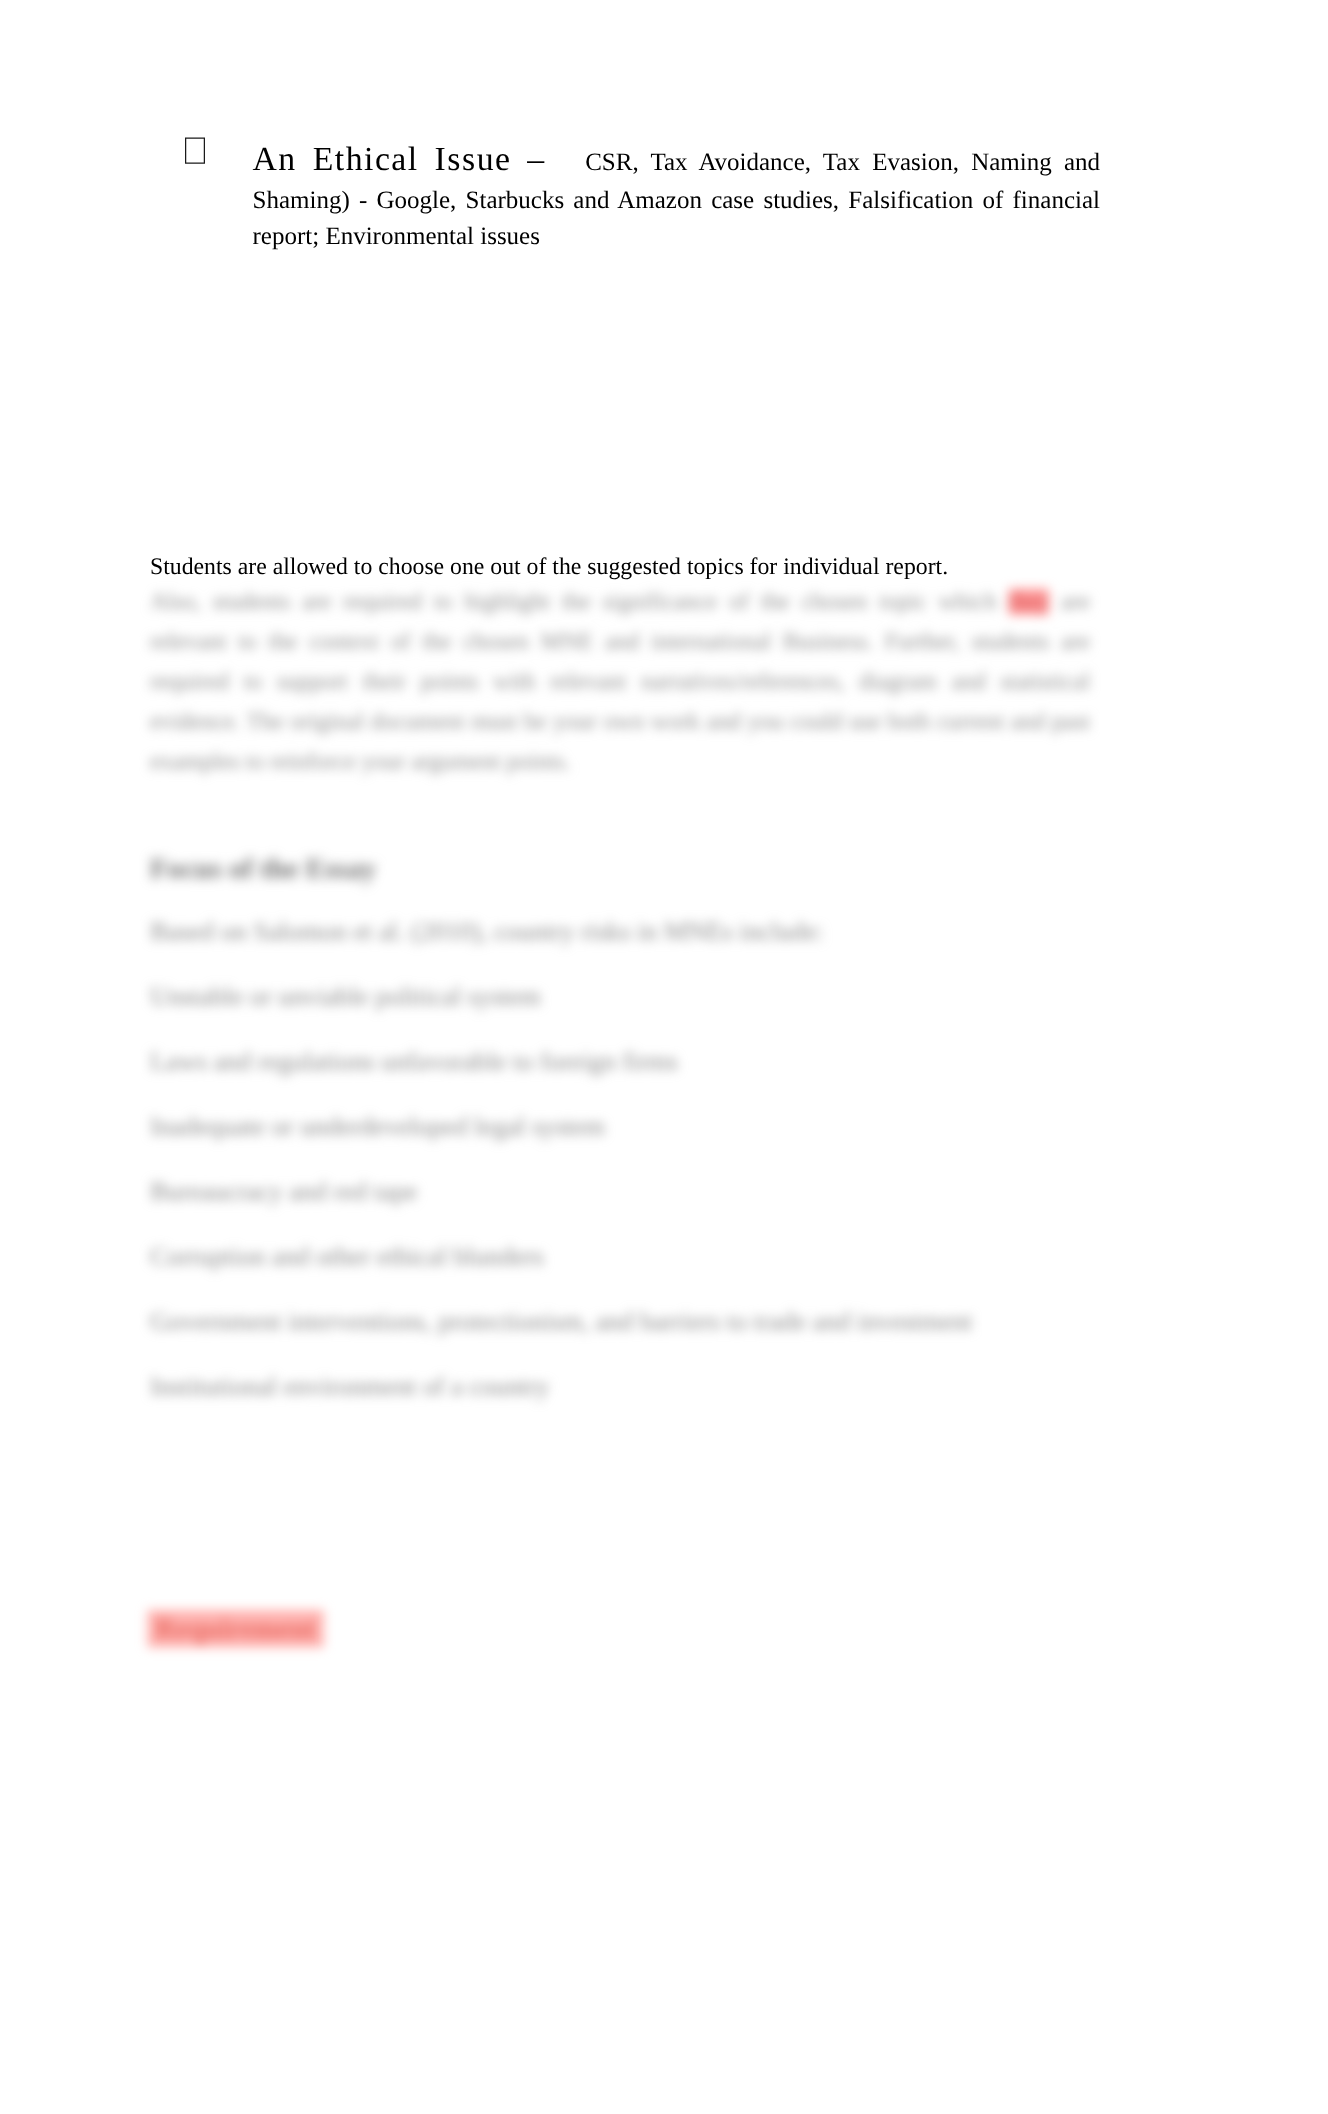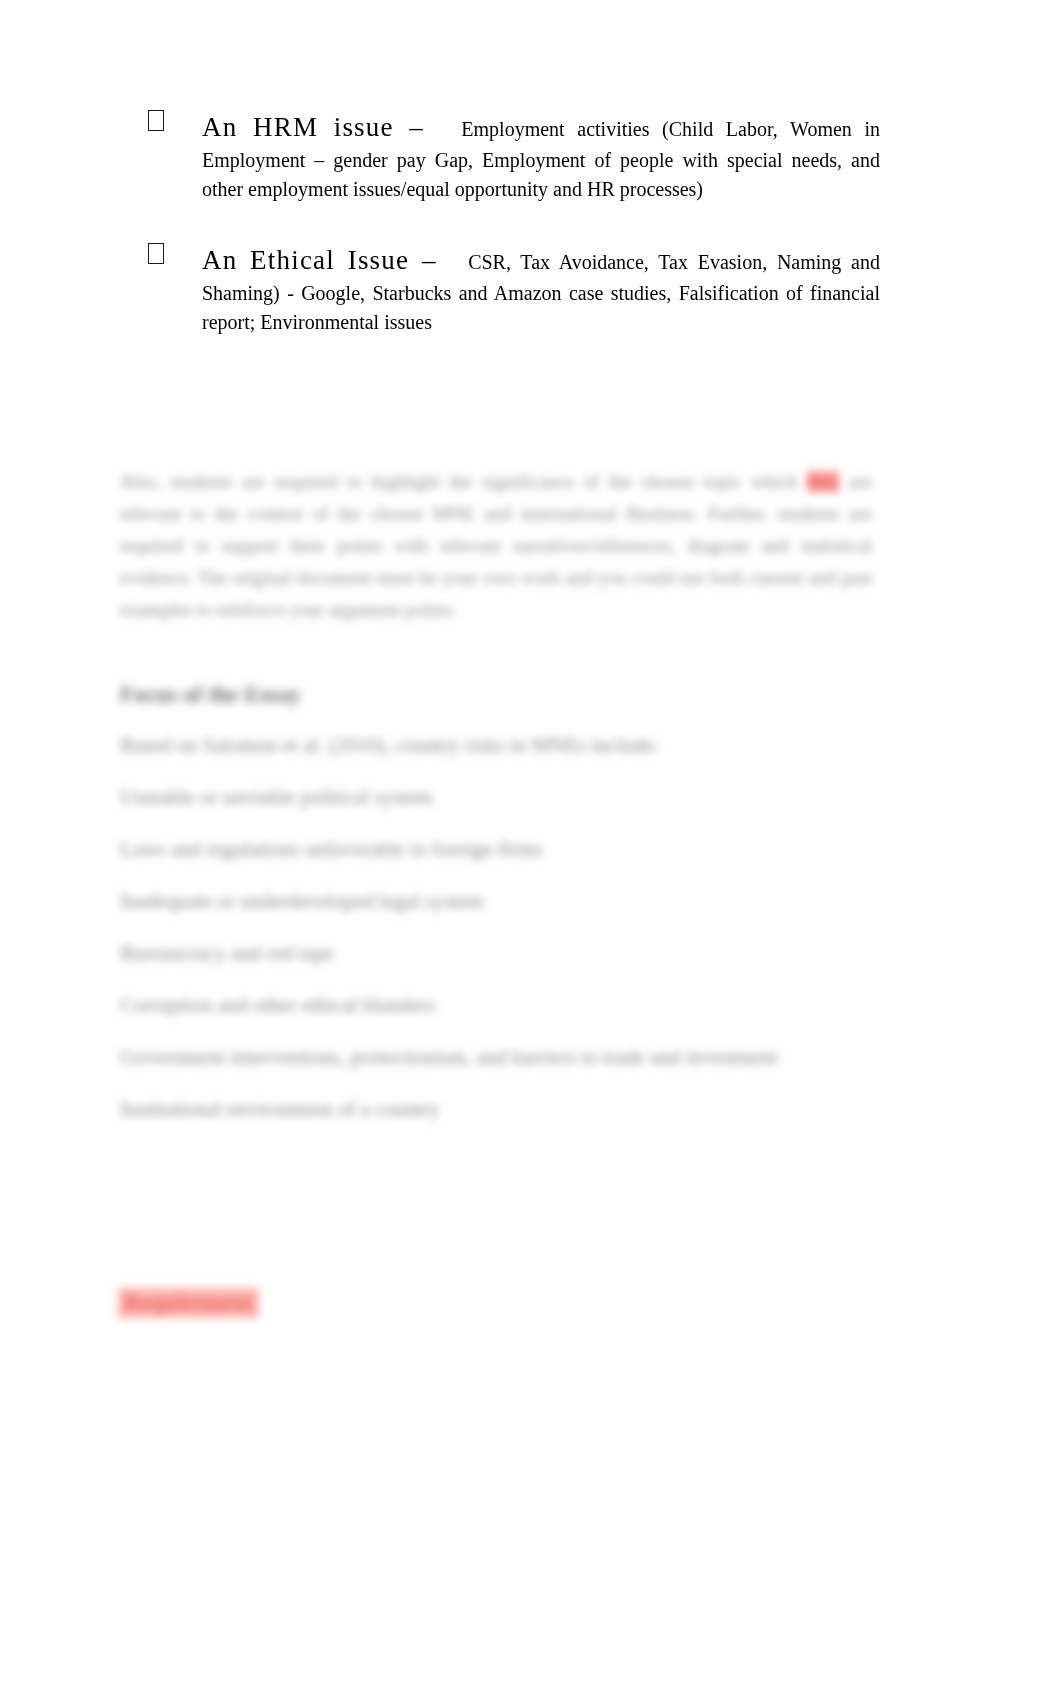--- a/index.html
+++ b/index.html
@@ -129,37 +129,32 @@
     user-select: none;
   }
 </style>
 </head>
 <body>
 
 <div class="page">
 
   <div class="bullet-list">
 
-    <div class="bullet-item">
-      <span class="bullet-glyph"></span>
-      <span class="lead">An HRM issue –</span>
-      <span class="trail-gap"></span>
-      <span class="trail">Employment activities (Child Labor, Women in Employment – gender pay Gap, Employment of people with special needs, and other employment issues/equal opportunity and HR processes)</span>
-    </div>
 
 
     <div class="bullet-item">
       <span class="bullet-glyph"></span>
       <span class="lead">An Ethical Issue –</span>
       <span class="trail-gap"></span>
       <span class="trail">CSR, Tax Avoidance, Tax Evasion, Naming and Shaming) - Google, Starbucks and Amazon case studies, Falsification of financial report; Environmental issues</span>
     </div>
 
   </div>
 
+  <div class="sharp-note">Students are allowed to choose one out of the suggested topics for individual report.</div>
 
   <div class="blur-para">
     <span>Also, students are required to highlight the significance of the chosen topic which</span>
     <span class="hl">they</span>
     <span>are relevant to the context of the chosen MNE and international Business. Further, students are required to support their points with relevant narratives/references, diagram and statistical evidence. The original document must be your own work and you could use both current and past examples to reinforce your argument points.</span>
   </div>
 
   <div class="blur-heading">Focus of the Essay</div>
 
   <div class="blur-list">

